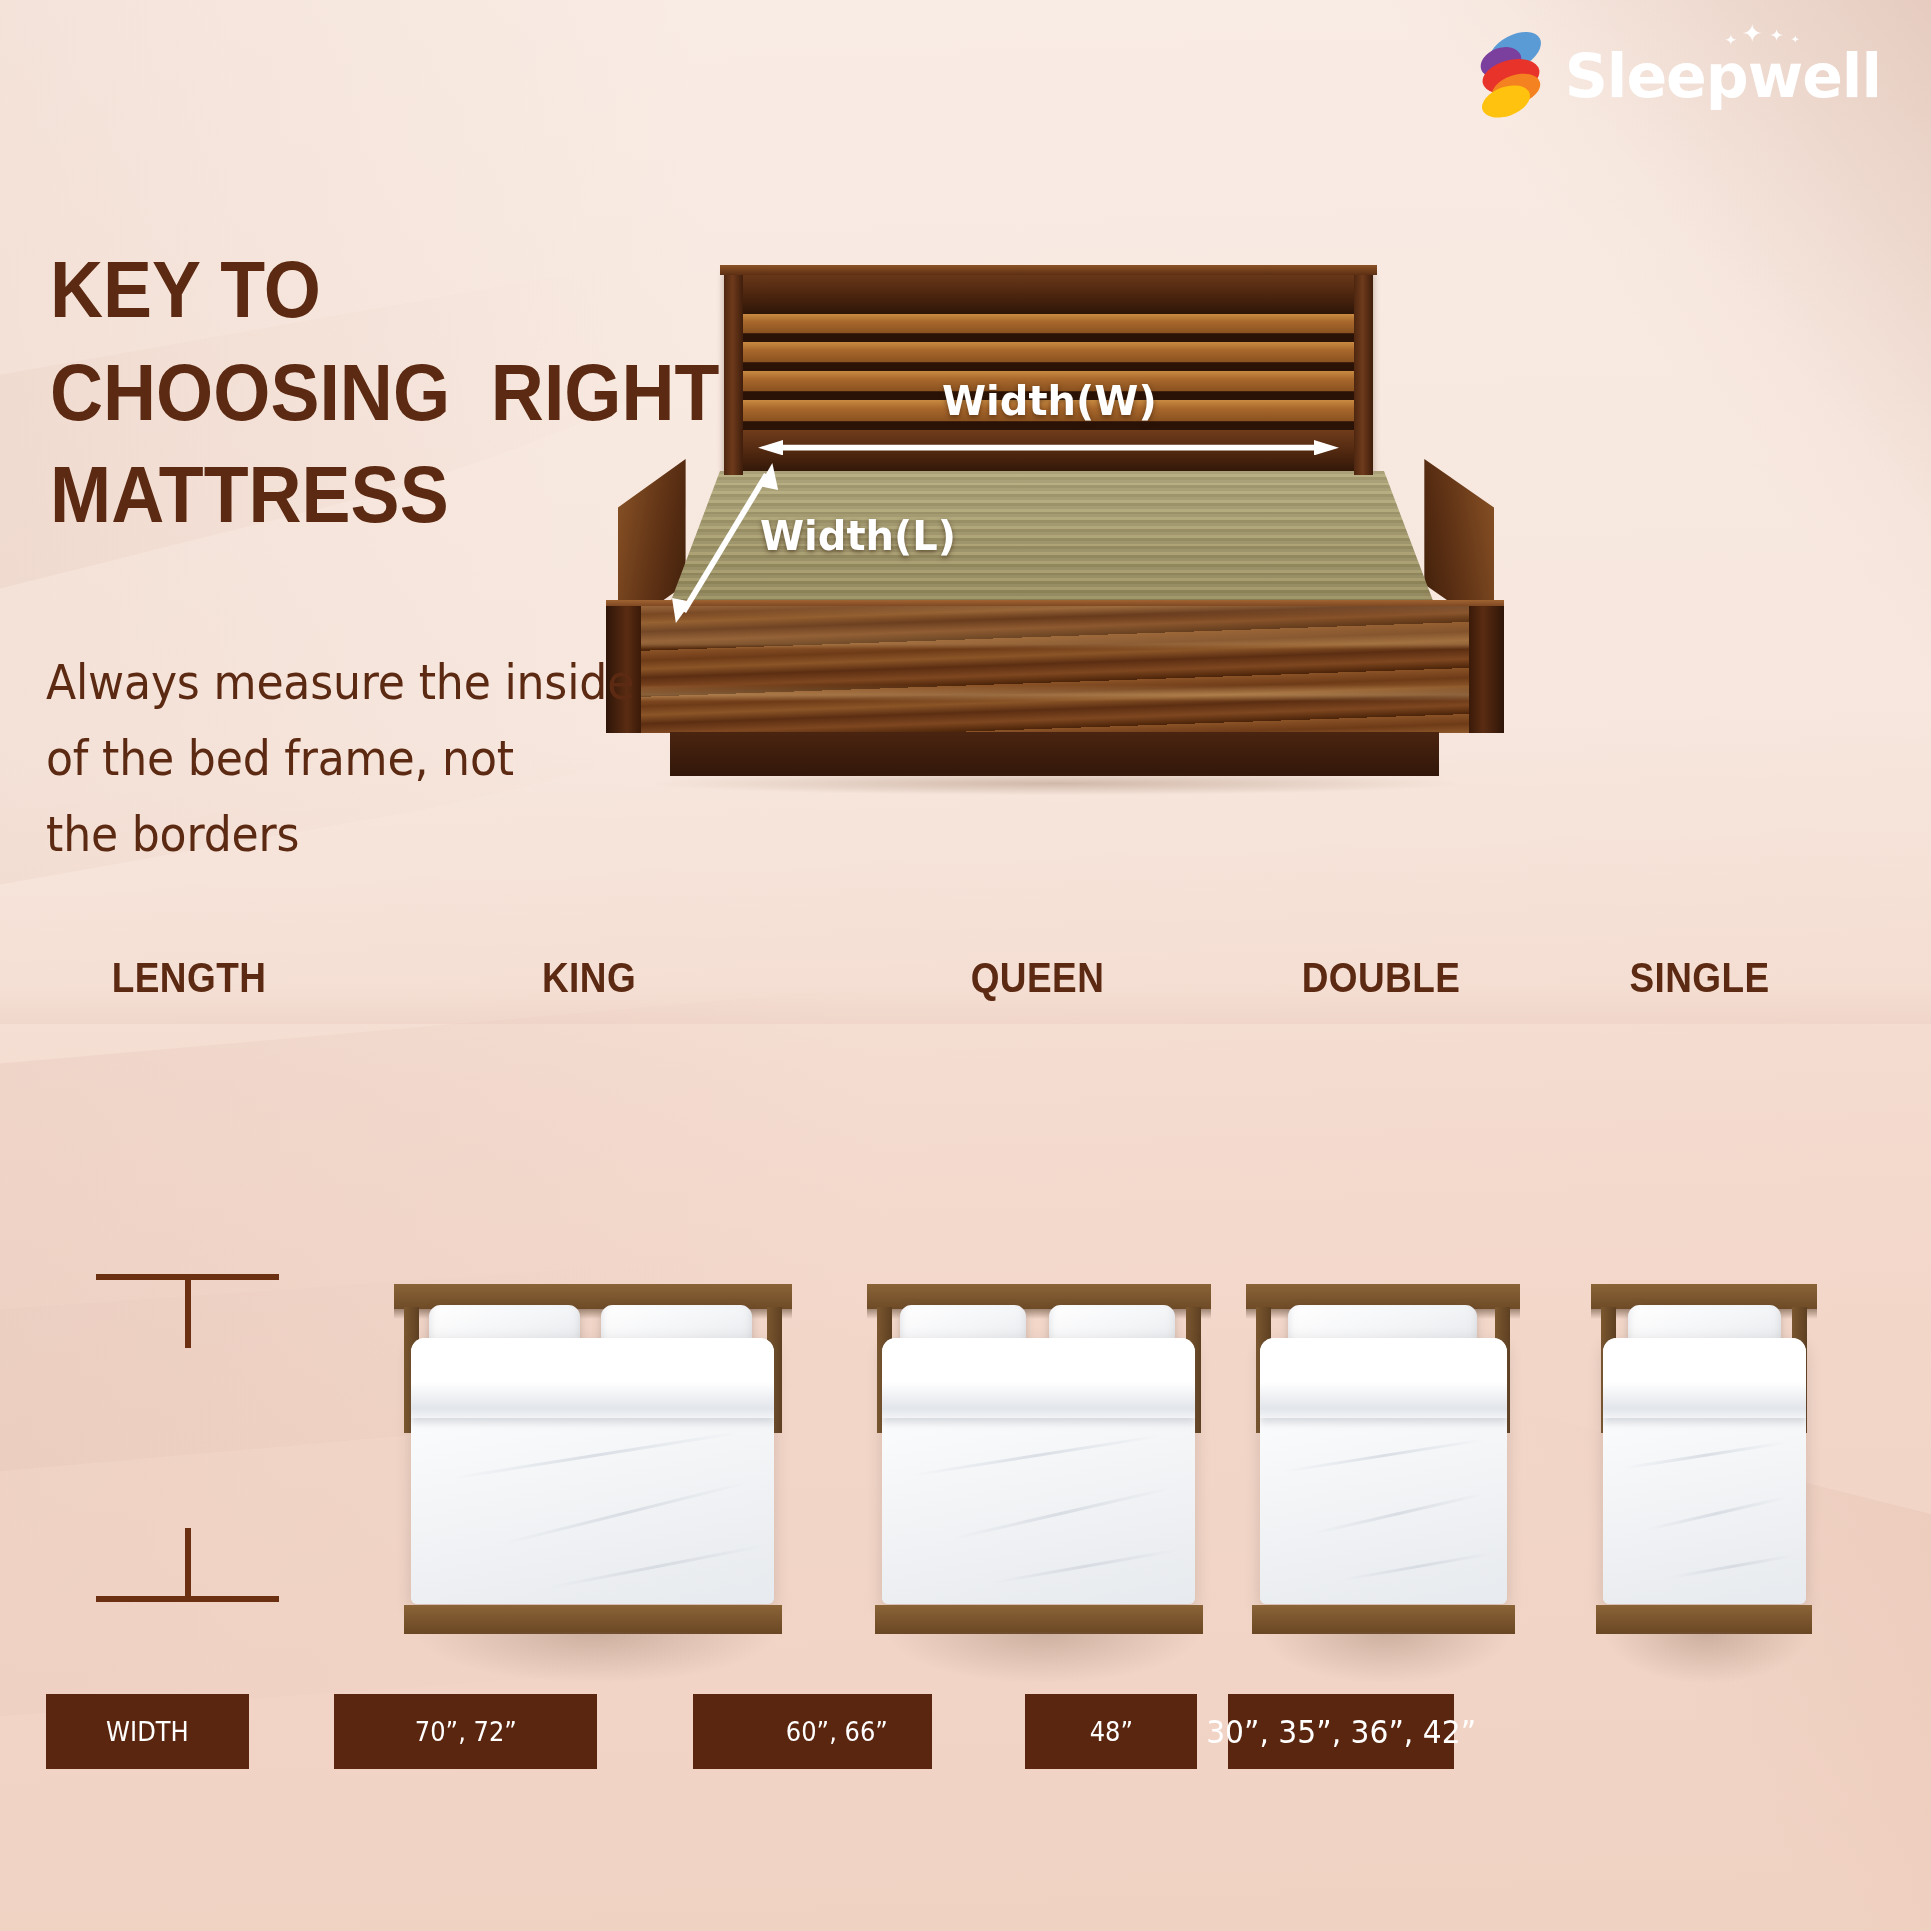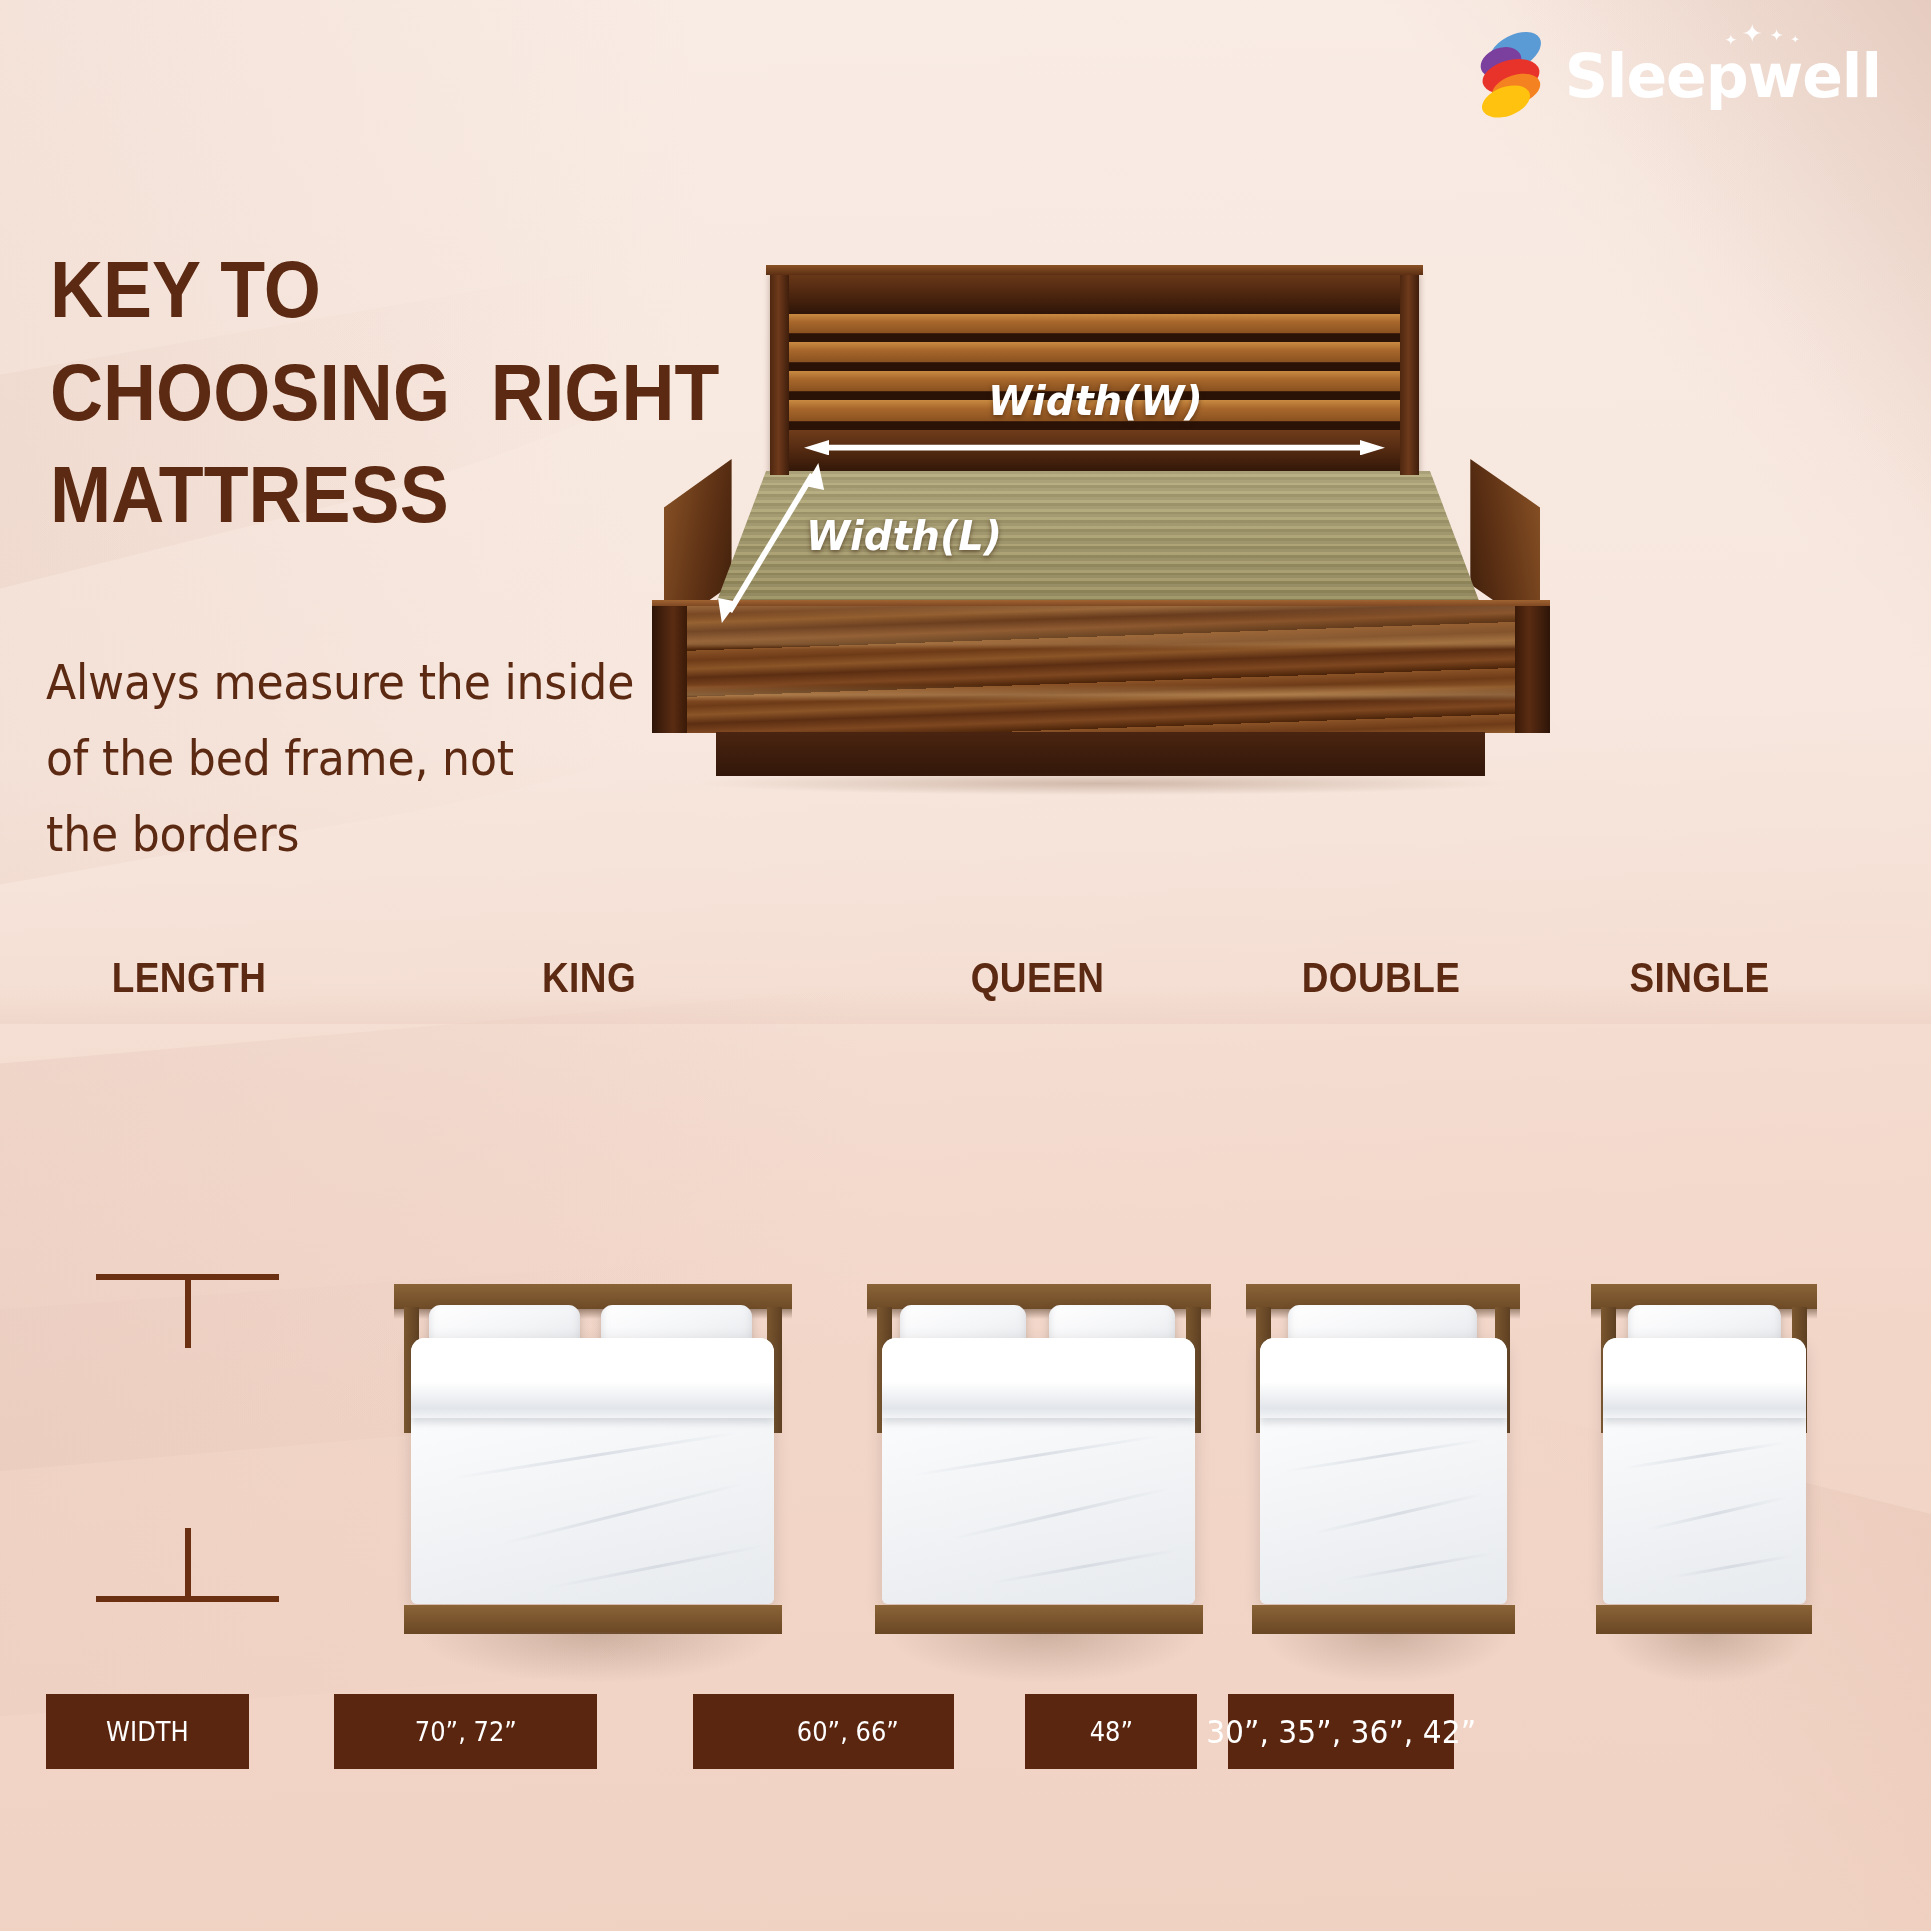--- a/index.html
+++ b/index.html
@@ -119,24 +119,23 @@
     color:#5C2A12;
     letter-spacing:-0.2px;
     transform:scaleX(0.92);
     transform-origin:left top;
   }
   #subhead .sl { display:block; white-space:pre; }
 
   
   #hero-bed {
     position:absolute;
-    left:652px; top:270px;
+    left:606px; top:270px;
     width:898px; height:512px;
     z-index:20;
-    font-style:italic;
   }
   
   .hb-wrap {
     position:absolute; left:118px; top:0; width:649px; height:205px;
     background:#7A4220;
     box-shadow:0 2.9px 6.8px rgba(70,35,15,.35);
   }
   .hb-postL, .hb-postR {
     position:absolute; top:0; width:19.3px; height:205px;
     background:linear-gradient(90deg,#4E2710,#6E3A1B 45%,#3F1E0C);
@@ -505,21 +504,21 @@
       <div class="bed-frame-bot" style="left:4.8px; top:321px; width:216px;"></div>
       <div class="bed-shadow" style="left:11.6px; top:348px; width:207px; height:52px;"></div>
     </div>
 
     <div class="size-box" style="left:46px;   top:719px; width:203px; height:75px;">
       <span class="inner">WIDTH</span>
     </div>
     <div class="size-box" style="left:334px;  top:719px; width:263px; height:75px;">
       <span class="inner">70”, 72”</span>
     </div>
-    <div class="size-box" style="left:693px;  top:719px; width:261px; height:75px;padding-left:48px;">
+    <div class="size-box" style="left:693px;  top:719px; width:239px; height:75px;padding-left:48px;">
       <span class="inner">60”, 66”</span>
     </div>
     <div class="size-box" style="left:1025px; top:719px; width:172px; height:75px;">
       <span class="inner">48”</span>
     </div>
     <div class="size-box" style="left:1228px; top:719px; width:226px; height:75px; font-size:32px;">
       <span class="inner">30”, 35”, 36”, 42”</span>
     </div>
 
   </div>

